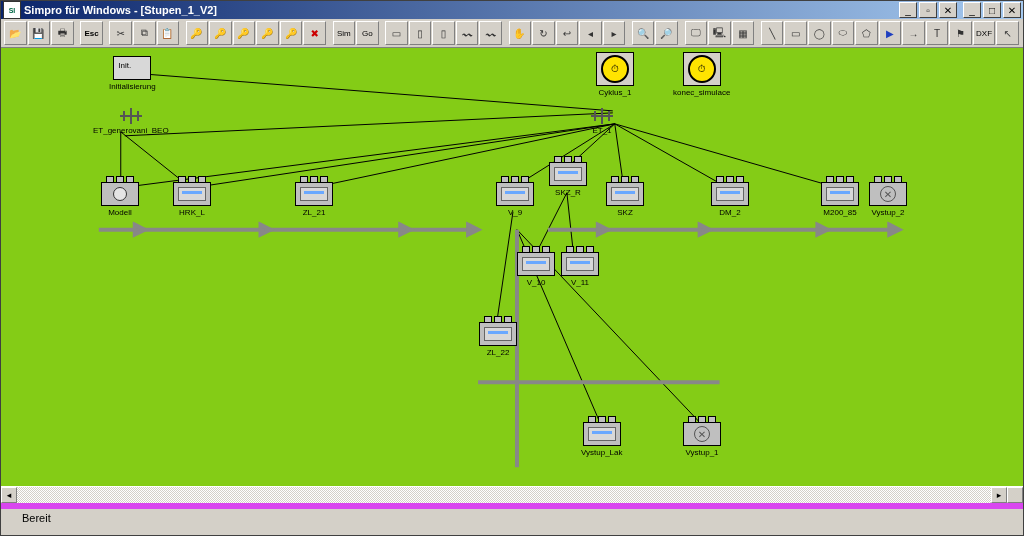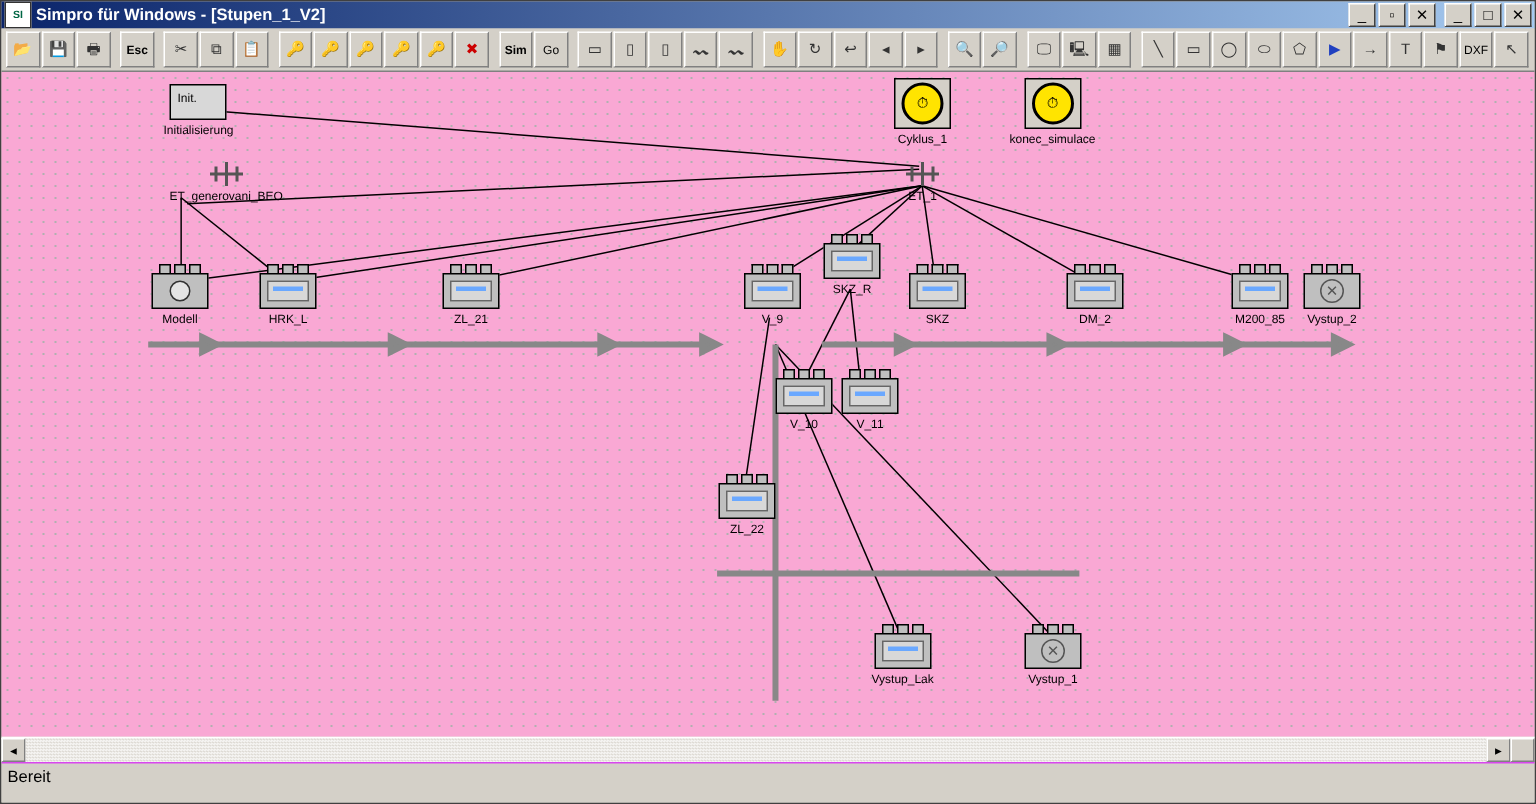--- a/index.html
+++ b/index.html
@@ -7,42 +7,42 @@
   .titlebar{height:18px;background:linear-gradient(to right,#0a246a,#a6caf0);color:#fff;display:flex;align-items:center;padding:0 2px;font-weight:bold}
   .titlebar .icon{width:16px;height:16px;background:#fff;border:1px solid #333;font-size:7px;line-height:7px;color:#064;display:flex;align-items:center;justify-content:center;margin-right:3px}
   .titlebar .spacer{flex:1}
   .titlebar .winbtn{width:16px;height:14px;background:#d4d0c8;border:1px solid #fff;border-right-color:#404040;border-bottom-color:#404040;margin-left:2px;font-family:Marlett,Arial;font-size:10px;color:#000;display:flex;align-items:center;justify-content:center;font-weight:normal}
   .menubar{height:18px;background:#d4d0c8;display:flex;align-items:center;padding-left:2px;border-bottom:1px solid #808080}
   .menubar .doc-icon{width:16px;height:14px;background:#fff;border:1px solid #808080;margin-right:4px}
   .menubar span.menu{margin-right:12px}
   .toolbar{height:28px;background:#d4d0c8;display:flex;align-items:center;padding:0 3px;border-bottom:1px solid #808080}
   .tbtn{width:22px;height:22px;border:1px solid #fff;border-right-color:#808080;border-bottom-color:#808080;margin-right:1px;background:#d4d0c8;display:flex;align-items:center;justify-content:center;font-size:10px;color:#333}
   .tsep{width:6px}
-  .workspace{flex:1;position:relative;background:#f9a8d4;overflow:hidden}
+  .workspace{flex:1;position:relative;background:#84cc16;overflow:hidden}
   .dotgrid{position:absolute;inset:0;background-image:radial-gradient(#b0b0b0 0.5px,transparent 0.5px);background-size:8px 8px}
   .node{position:absolute;display:flex;flex-direction:column;align-items:center;font-size:8px;color:#000}
   .box{width:36px;height:22px;background:#bfbfbf;border:1px solid #000;position:relative;margin-top:6px}
   .box.top{margin-top:0}
   .ports{position:absolute;top:-7px;left:4px;right:4px;height:6px;display:flex;justify-content:space-between}
   .port{width:6px;height:5px;background:#bfbfbf;border:1px solid #000;border-bottom:none}
   .clock{width:28px;height:28px;border-radius:50%;background:#ffe400;border:2px solid #000;box-sizing:border-box;margin-top:0;display:flex;align-items:center;justify-content:center;font-size:10px}
   .clockframe{width:36px;height:32px;border:1px solid #000;background:#d4d0c8;display:flex;align-items:center;justify-content:center}
   .label{margin-top:2px;white-space:nowrap}
   svg.wires{position:absolute;inset:0;pointer-events:none}
   .inner{position:absolute;inset:4px;border:1px solid #666;background:#d8d8d8}
   .inner::before{content:"";position:absolute;left:3px;top:3px;right:3px;height:3px;background:#6aa8ff}
   .q-inner{position:absolute;inset:4px;display:flex;align-items:center;justify-content:center}
   .q-circle{width:12px;height:12px;border:1px solid #333;border-radius:50%;background:#e4e4e4}
   .x-circle{width:14px;height:14px;border:1px solid #555;border-radius:50%;display:flex;align-items:center;justify-content:center;font-size:10px;color:#555}
   .et{width:22px;height:16px;position:relative}
   .et .bar{position:absolute;background:#555}
   .hscroll{height:16px;background:#d4d0c8;display:flex;align-items:center;border-top:1px solid #fff}
   .hscroll .arrow{width:16px;height:16px;background:#d4d0c8;border:1px solid #fff;border-right-color:#808080;border-bottom-color:#808080;display:flex;align-items:center;justify-content:center;font-size:9px;box-sizing:border-box}
   .hscroll .track{flex:1;height:16px;background:repeating-conic-gradient(#d4d0c8 0% 25%,#fff 0% 50%) 0/2px 2px}
-  .status{height:20px;background:#d4d0c8;border-top:1px solid #d946ef;padding:3px 4px;font-size:11px}
+  .status{height:20px;background:#d4d0c8;border-top:6px solid #d946ef;padding:3px 21px;font-size:11px}
 </style>
 </head>
 <body>
 
 <div class="window">
 
   <div class="titlebar">
     <div class="icon">SI</div>
     <span>Simpro für Windows - [Stupen_1_V2]</span>
     <div class="spacer"></div>
@@ -67,21 +67,21 @@
       <div class="tbtn">⧉</div>
       <div class="tbtn">📋</div>
       <div class="tsep"></div>
       <div class="tbtn">🔑</div>
       <div class="tbtn">🔑</div>
       <div class="tbtn">🔑</div>
       <div class="tbtn">🔑</div>
       <div class="tbtn">🔑</div>
       <div class="tbtn" style="color: rgb(204, 0, 0);">✖</div>
       <div class="tsep"></div>
-      <div class="tbtn" style="color: rgb(0, 0, 0); font-size: 8px; font-weight: bold;">Sim</div>
+      <div class="tbtn" style="color: rgb(0, 0, 0); font-size: 8px; font-weight: normal;">Sim</div>
       <div class="tbtn" style="color: rgb(0, 0, 0); font-size: 8px; font-weight: normal;">Go</div>
       <div class="tsep"></div>
       <div class="tbtn">▭</div>
       <div class="tbtn">▯</div>
       <div class="tbtn">▯</div>
       <div class="tbtn">〰</div>
       <div class="tbtn">〰</div>
       <div class="tsep"></div>
       <div class="tbtn">✋</div>
       <div class="tbtn">↻</div>
@@ -152,21 +152,21 @@
       </g>
     </svg>
 
     <div class="node" style="left:108px;top:8px">
       <div class="box top" style="background:#d8d8d8">
           <div style="position:absolute;left:4px;top:4px;font-size:8px">Init.</div>
         </div>
       <div class="label">Initialisierung</div>
     </div>
 
-    <div class="node" style="left:112px;top:60px">
+    <div class="node" style="left:92px;top:60px">
       <div class="et">
           <div class="bar" style="left:0;top:7px;width:22px;height:2px"></div>
           <div class="bar" style="left:10px;top:0;width:2px;height:16px"></div>
           <div class="bar" style="left:3px;top:3px;width:2px;height:10px"></div>
           <div class="bar" style="left:17px;top:3px;width:2px;height:10px"></div>
         </div>
       <div class="label">ET_generovani_BEO</div>
     </div>
 
     <div class="node" style="left:595px;top:4px">
@@ -175,21 +175,21 @@
         </div>
       <div class="label">Cyklus_1</div>
     </div>
     <div class="node" style="left:672px;top:4px">
       <div class="clockframe">
           <div class="clock">⏱</div>
         </div>
       <div class="label">konec_simulace</div>
     </div>
 
-    <div class="node" style="left:603px;top:60px">
+    <div class="node" style="left:590px;top:60px">
       <div class="et">
           <div class="bar" style="left:0;top:7px;width:22px;height:2px"></div>
           <div class="bar" style="left:10px;top:0;width:2px;height:16px"></div>
           <div class="bar" style="left:3px;top:3px;width:2px;height:10px"></div>
           <div class="bar" style="left:17px;top:3px;width:2px;height:10px"></div>
         </div>
       <div class="label">ET_1</div>
     </div>
 
     <div class="node" style="left:100px;top:128px">

